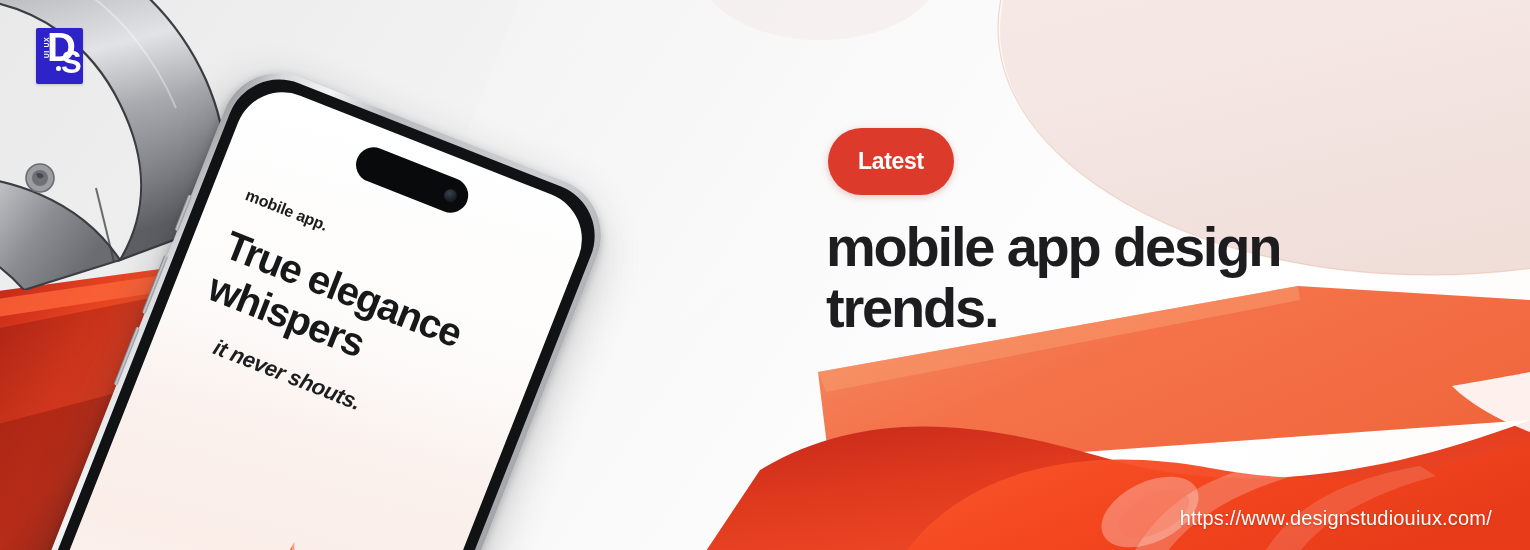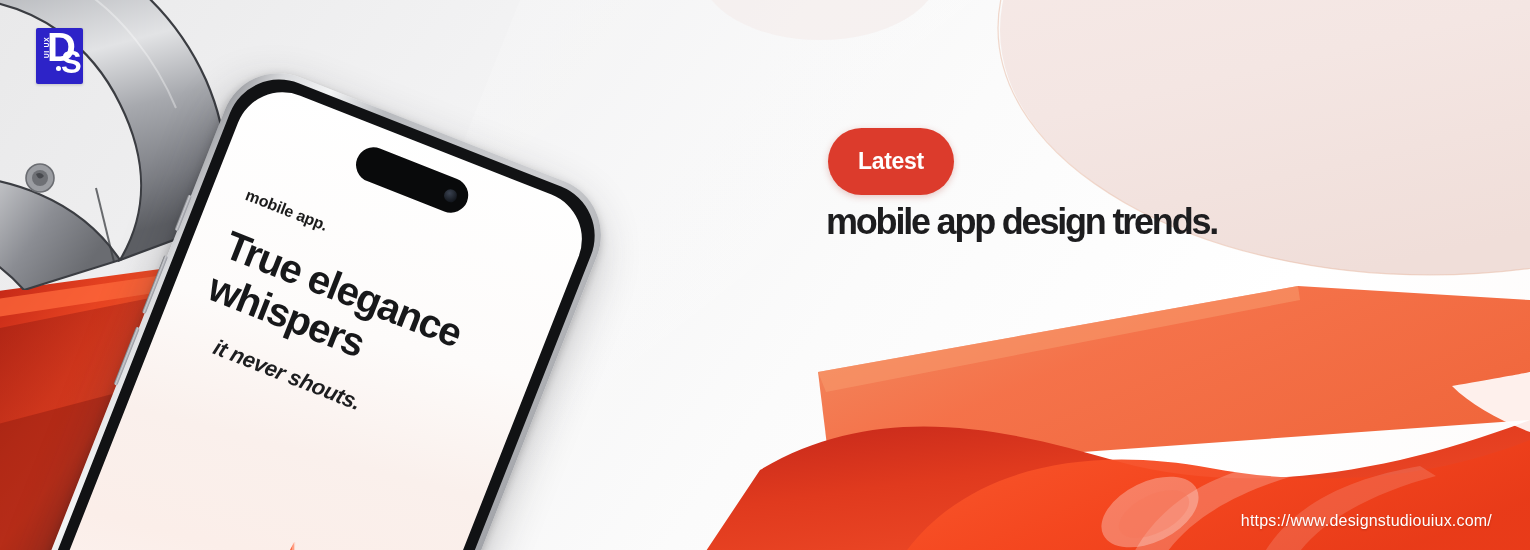--- a/index.html
+++ b/index.html
@@ -193,33 +193,33 @@
     font-weight: bold;
     letter-spacing: -.3px;
     line-height: 1;
     box-shadow: 0 2px 7px rgba(170,40,28,.25);
   }
   .headline {
     position: absolute;
     left: 826px;
     top: 178px;
     width: 620px;
-    font-size: 36px;
+    font-size: 56px;
     font-weight: bold;
     color: #1d1d1f;
     line-height: 1.09;
     letter-spacing: -2.2px;
   }
 
   .url {
     position: absolute;
     right: 38px;
     bottom: 20px;
     color: #ffffff;
-    font-size: 16px;
+    font-size: 20px;
     letter-spacing: .2px;
     text-shadow: 0 1px 2px rgba(120,20,10,.35);
     padding-left: 12px;
   }
 </style>
 </head>
 <body>
 
 <div class="banner">
 

